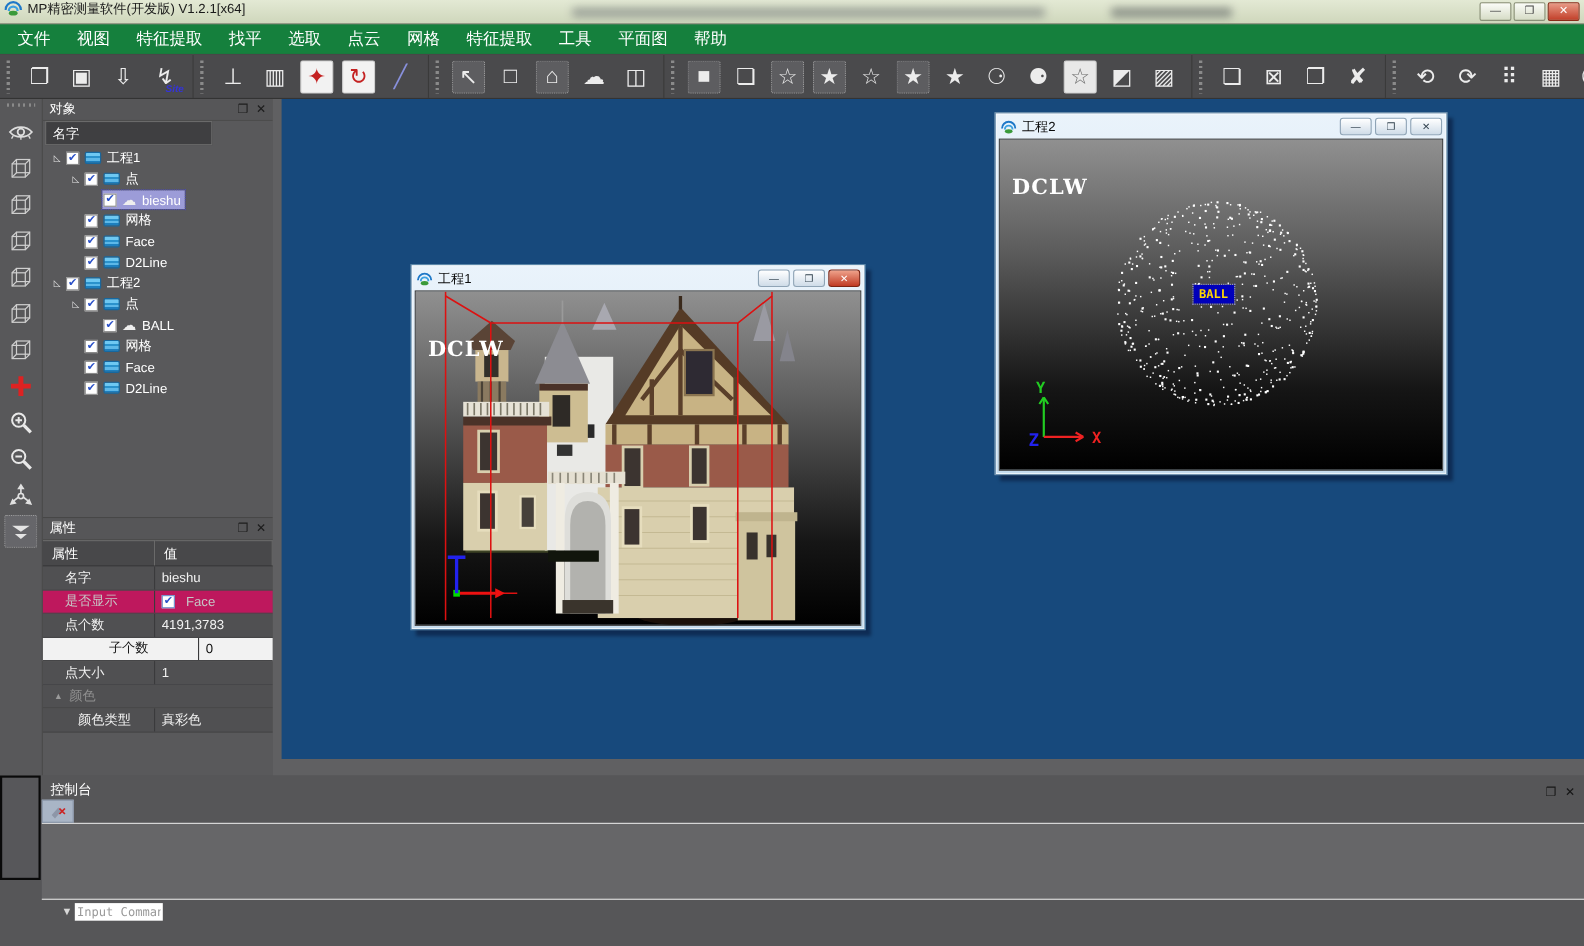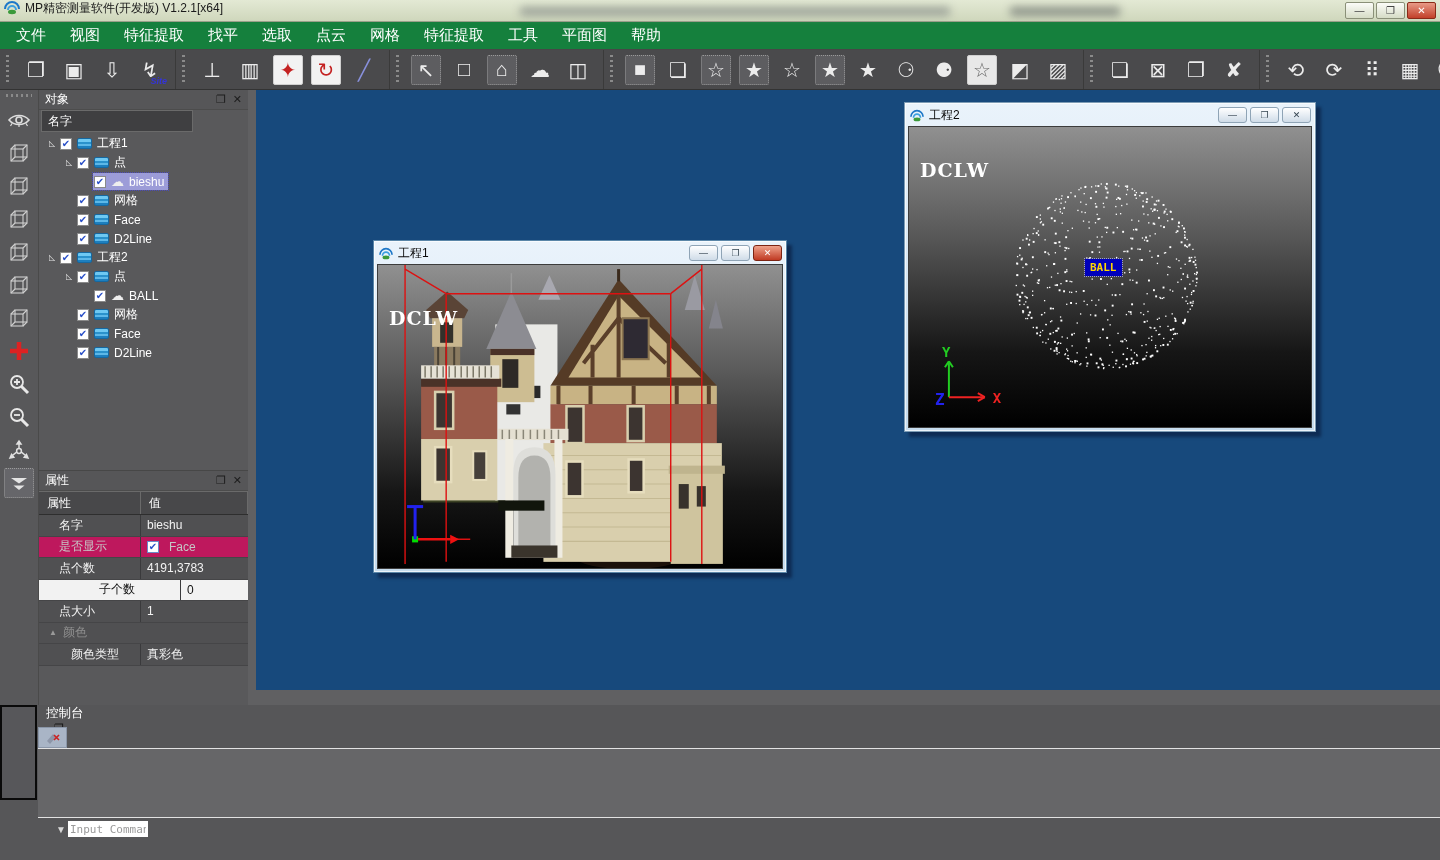--- a/index.html
+++ b/index.html
@@ -108,21 +108,21 @@
   .overlay-label { position:absolute; left:11px; top:32px; color:#fff; font-family:"DejaVu Serif","Liberation Serif",serif;
     font-weight:bold; font-size:19px; letter-spacing:1px; }
   .ball-label { position:absolute; font-family:"DejaVu Sans Mono",monospace; font-weight:bold; font-size:11px;
     padding:2px 5px; outline:1px dotted #9a9ae0; }
   .vp-svg { position:absolute; inset:0; width:100%; height:100%; }
 
   
   .console { height:155px; background:#565658; position:relative; }
   .dock-endbox { position:absolute; left:0; top:0; width:37px; height:95px; background:#57575a; border:2px solid #0a0a0a; }
   .console-inner { position:absolute; left:38px; top:0; right:0; bottom:0; }
-  .console-title { height:22px; display:flex; align-items:flex-start; color:#fff; font-size:12.5px; padding:0 8px;flex-direction:column; }
+  .console-title { height:22px; display:flex; align-items:flex-end; color:#fff; font-size:12.5px; padding:0 8px; }
   .console-title .sp { flex:1; }
   .console-title .ph-btn { color:#161616; font-size:11px; margin-left:8px; }
   .console-tabs { height:21px; display:flex; align-items:flex-end; }
   .console-tab { width:29px; height:21px; background:#a9b5c6; border:1px solid #8a96a8; display:flex; align-items:center; justify-content:center; }
   .console-log { height:70px; background:#666668; border-top:1px solid #e2e2e2; border-bottom:1px solid #e2e2e2; }
   .console-input-row { height:22px; display:flex; align-items:center; padding-left:18px; }
   .console-input-row .tri { color:#d8d8d8; font-size:10px; margin-right:2px; }
   .cmd-input { width:80px; height:16px; background:#fff; border:none; outline:none;
     font-family:"DejaVu Sans Mono","Liberation Mono",monospace; font-size:11px; color:#9a9a9a; padding:0 2px; }
   .cmd-input::placeholder { color:#9a9a9a; }

